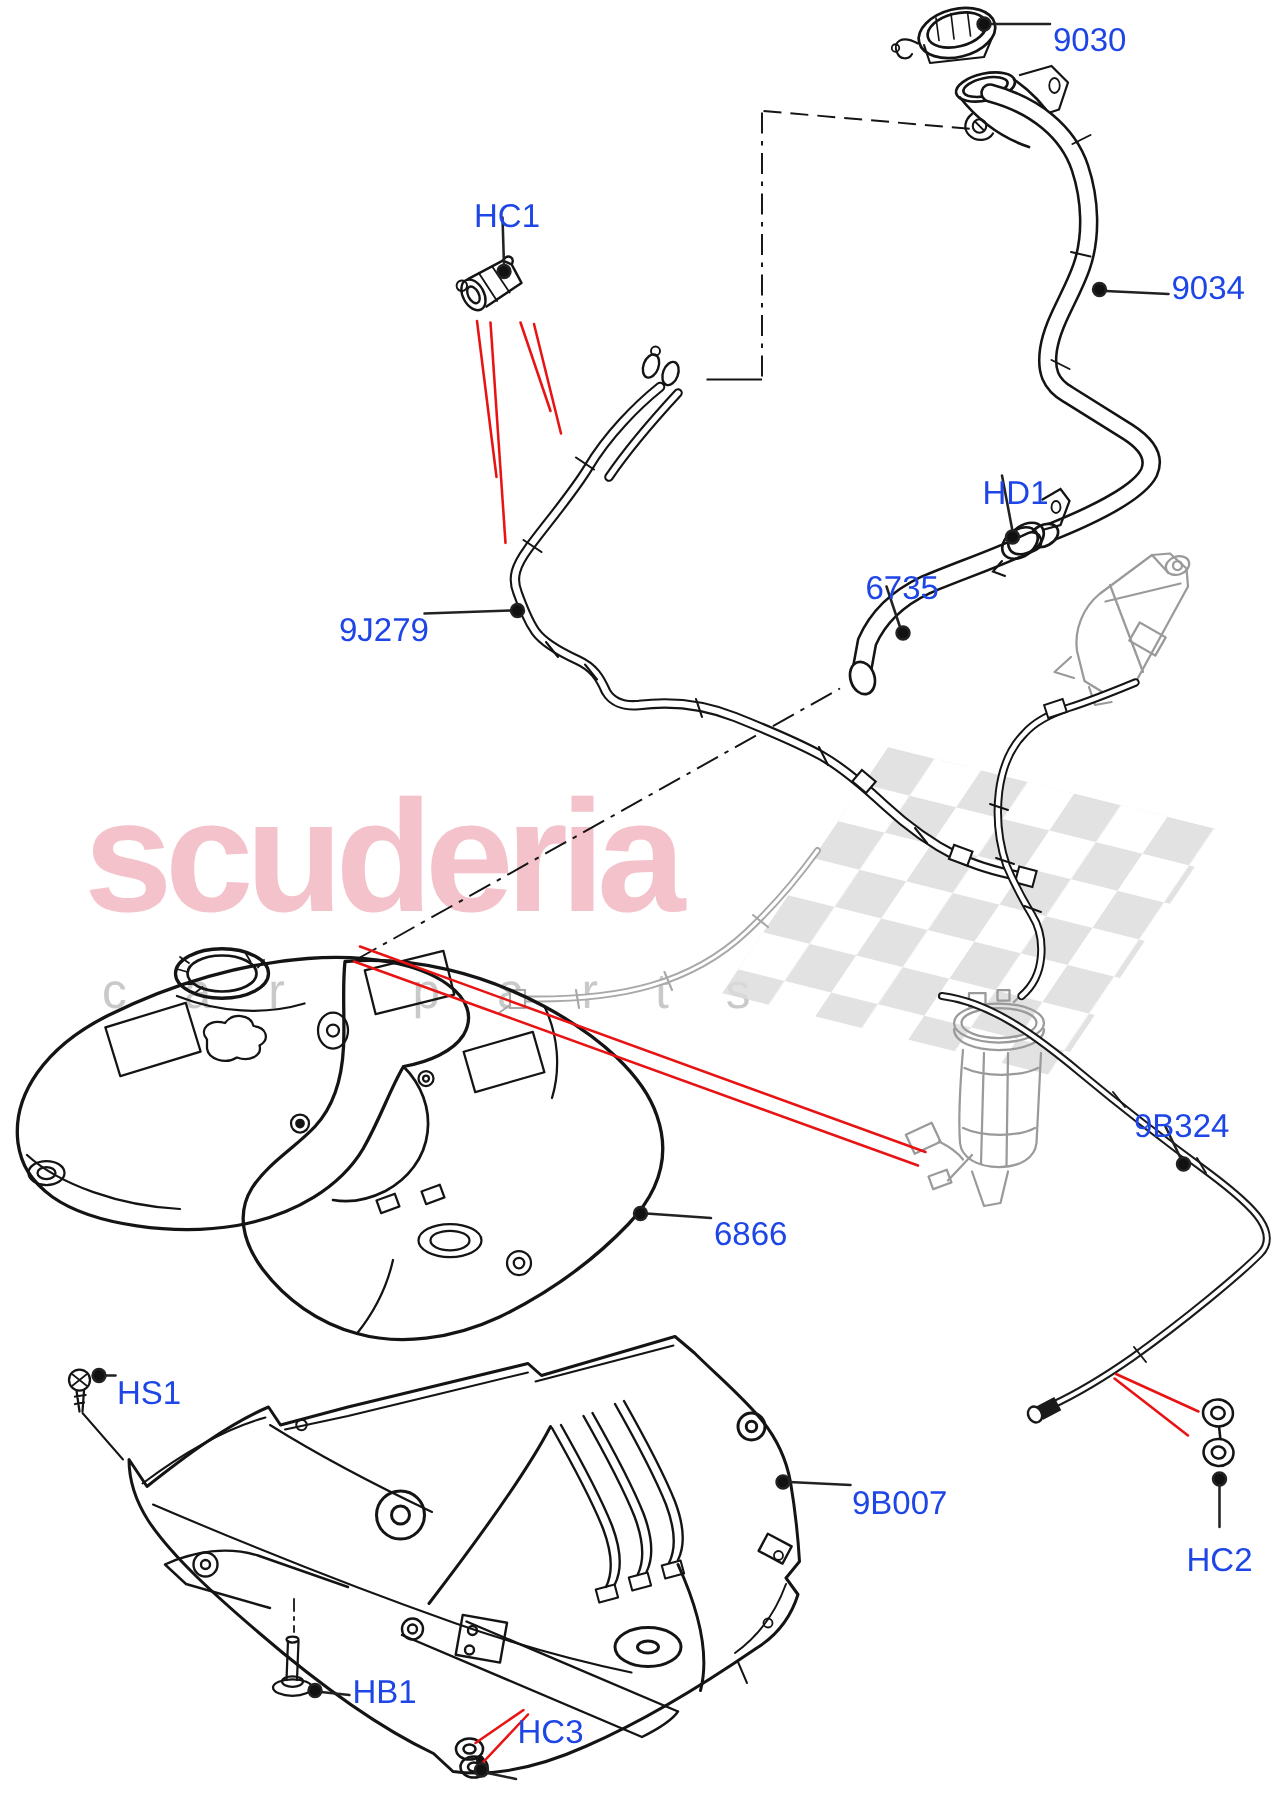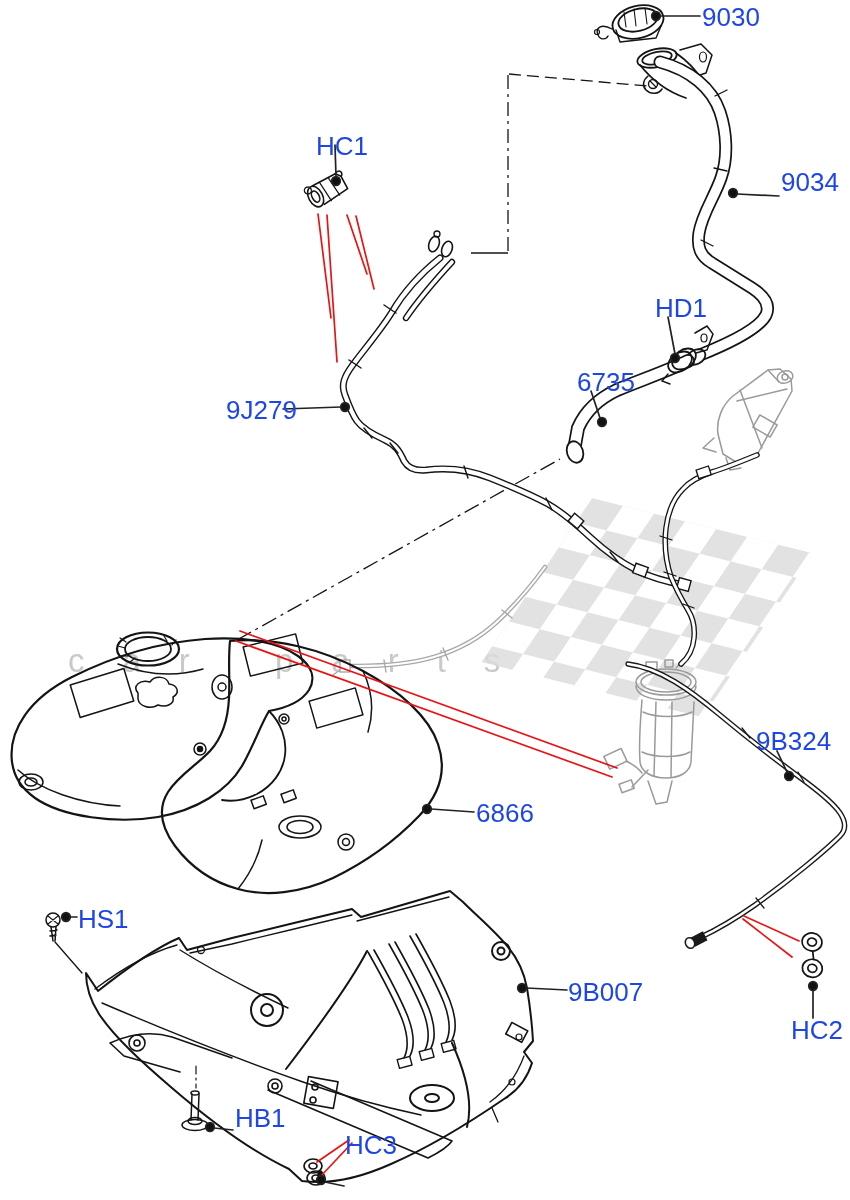--- a/index.html
+++ b/index.html
@@ -3,27 +3,28 @@
 <meta charset="utf-8">
 <style>
   html,body{margin:0;padding:0;background:#fff;}
   #stage{position:relative;width:850px;height:1200px;background:#fff;overflow:hidden;
          font-family:"Liberation Sans",sans-serif;}
   #artwork{position:absolute;left:0;top:0;}
   .wm-brand{position:absolute;left:56px;top:518px;font-size:106px;font-weight:bold;
             letter-spacing:-5px;color:#f4c2cb;line-height:1;user-select:none;}
   .wm-sub{position:absolute;left:68px;top:644px;font-size:33px;font-weight:normal;
           letter-spacing:38px;color:#c9c9c9;line-height:1;user-select:none;}
-  .lbl{position:absolute;font-size:26px;color:#1e46e6;white-space:nowrap;line-height:1;}
+  .lbl{position:absolute;font-size:22px;color:#1e46e6;white-space:nowrap;line-height:1;margin-top:12px;}
 </style>
 </head>
 <body>
 
 <div id="stage">
 
+  <div class="wm-brand">scuderia</div>
   <div class="wm-sub">car parts</div>
 
   <svg id="artwork" width="850" height="1200" viewBox="0 0 850 1200">
     <defs>
       <pattern id="chk" width="64" height="56" patternUnits="userSpaceOnUse">
         <rect x="0" y="0" width="32" height="28" fill="#dcdcdc"></rect>
         <rect x="32" y="28" width="32" height="28" fill="#dcdcdc"></rect>
       </pattern>
     </defs>
 
@@ -300,22 +301,22 @@
         <circle cx="210" cy="1127" r="4.3"></circle>
       <line x1="325" y1="1182" x2="344" y2="1186"></line>
         <circle cx="321" cy="1180" r="4.3"></circle>
       <line x1="813" y1="990" x2="813" y2="1018"></line>
         <circle cx="813" cy="986" r="4.3"></circle>
     </g>
   </svg>
 
   <div class="lbl" style="left:702px;top:4px">9030</div>
   <div class="lbl" style="left:781px;top:169px">9034</div>
-  <div class="lbl" style="left:316px;top:133px">HC1</div>
-  <div class="lbl" style="left:655px;top:295px">HD1</div>
+  <div class="lbl" style="left:316px;top:121px">HC1</div>
+  <div class="lbl" style="left:655px;top:306px">HD1</div>
   <div class="lbl" style="left:577px;top:369px">6735</div>
   <div class="lbl" style="left:226px;top:397px">9J279</div>
   <div class="lbl" style="left:756px;top:728px">9B324</div>
   <div class="lbl" style="left:476px;top:800px">6866</div>
   <div class="lbl" style="left:78px;top:906px">HS1</div>
   <div class="lbl" style="left:568px;top:979px">9B007</div>
   <div class="lbl" style="left:235px;top:1105px">HB1</div>
   <div class="lbl" style="left:345px;top:1132px">HC3</div>
   <div class="lbl" style="left:791px;top:1017px">HC2</div>
 </div>

